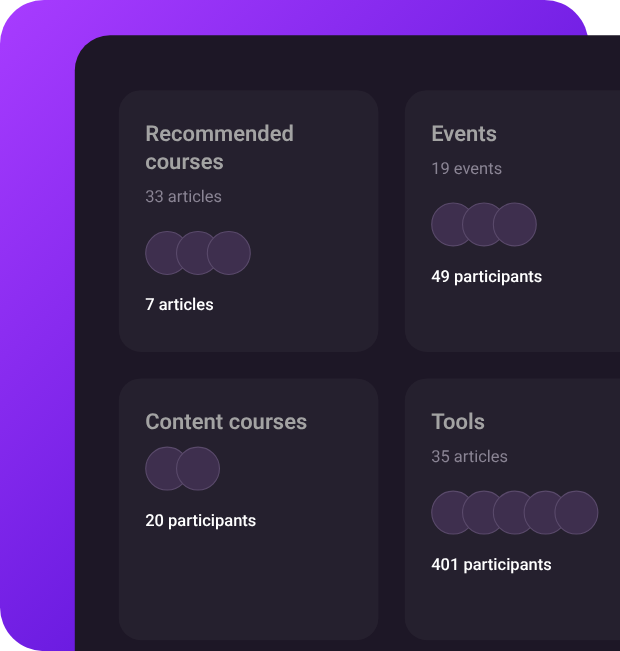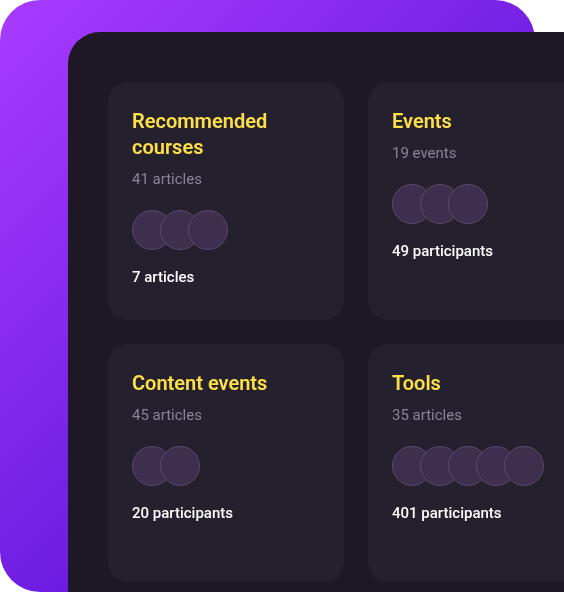--- a/index.html
+++ b/index.html
@@ -31,21 +31,21 @@
     gap: 24px;
   }
   .card {
     background: rgba(255,255,255,0.04);
     border-radius: 20px;
     padding: 26px 24px 24px 24px;
     min-height: 238px;
     cursor: pointer;
   }
   .card-title {
-    color: #fde047;
+    color: #a3a3a3;
     font-size: 20px;
     font-weight: 600;
     line-height: 1.3;
     margin-bottom: 10px;
   }
   .card-sub {
     color: #8a8494;
     font-size: 15px;
     margin-bottom: 22px;
   }
@@ -70,43 +70,42 @@
 </head>
 <body>
 
 <div class="bg"></div>
 
 <div class="panel">
   <div class="grid">
 
     <div class="card">
       <div class="card-title">Recommended courses</div>
-      <div class="card-sub">41 articles</div>
+      <div class="card-sub">33 articles</div>
       <div class="avatars">
           <span></span>
           <span></span>
           <span></span>
         </div>
       <div class="card-foot">7 articles</div>
     </div>
 
     <div class="card">
       <div class="card-title">Events</div>
       <div class="card-sub">19 events</div>
       <div class="avatars">
           <span></span>
           <span></span>
           <span></span>
         </div>
       <div class="card-foot">49 participants</div>
     </div>
 
     <div class="card">
-      <div class="card-title">Content events</div>
-      <div class="card-sub">45 articles</div>
+      <div class="card-title">Content courses</div>
       <div class="avatars">
           <span></span>
           <span></span>
         </div>
       <div class="card-foot">20 participants</div>
     </div>
 
     <div class="card">
       <div class="card-title">Tools</div>
       <div class="card-sub">35 articles</div>

